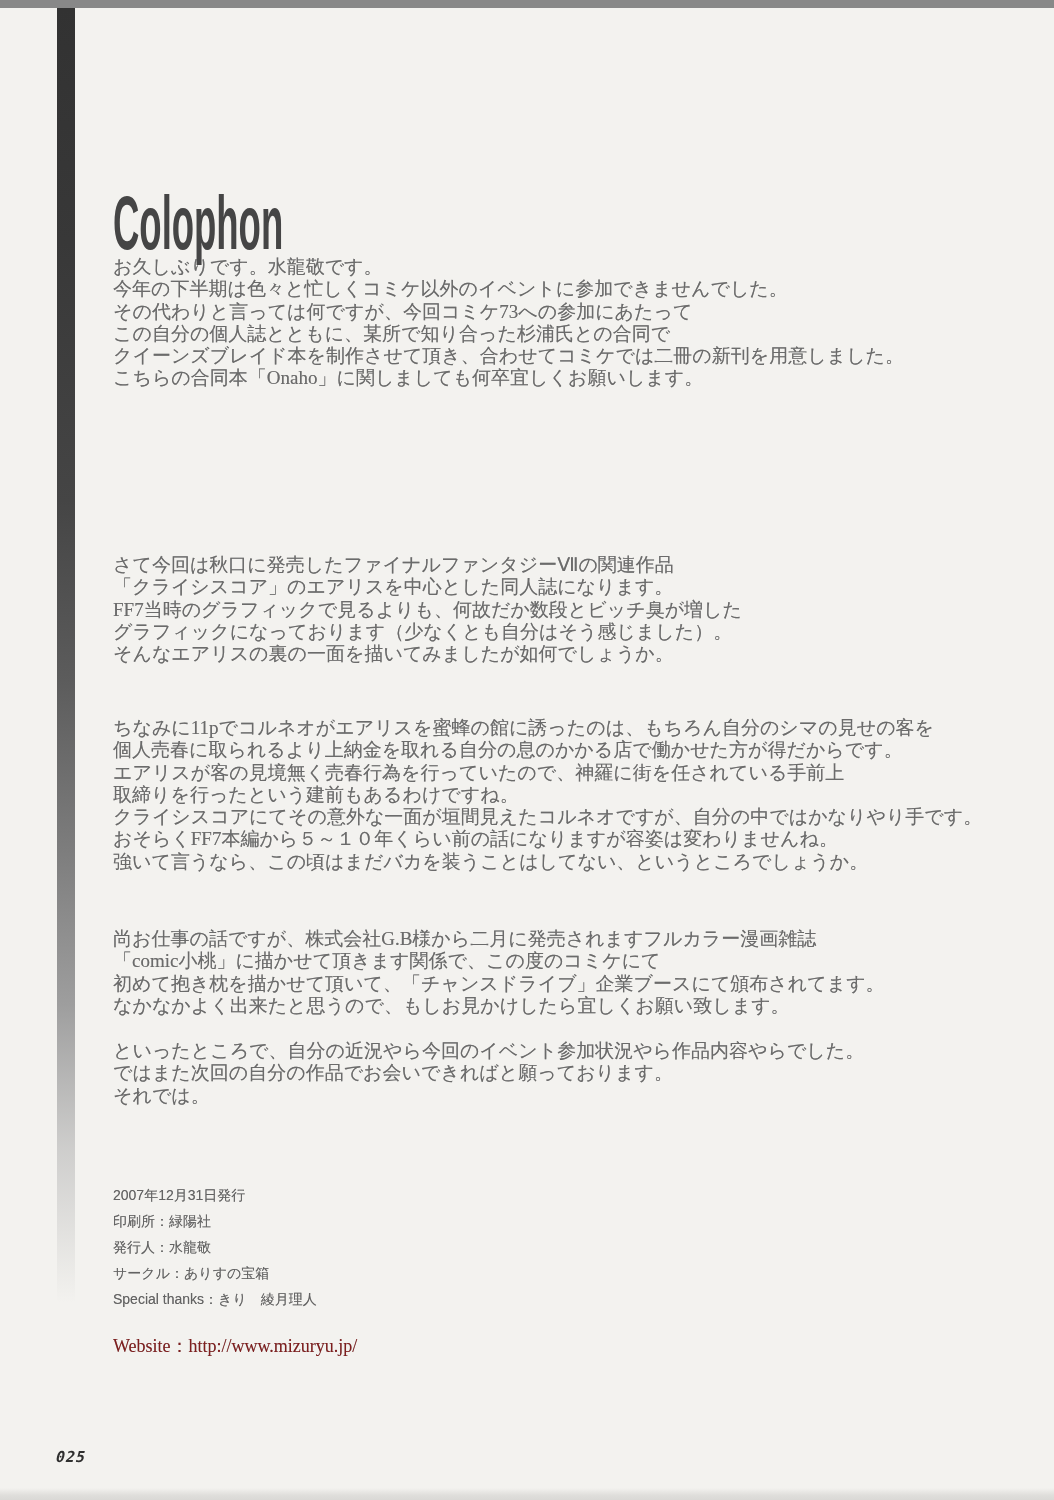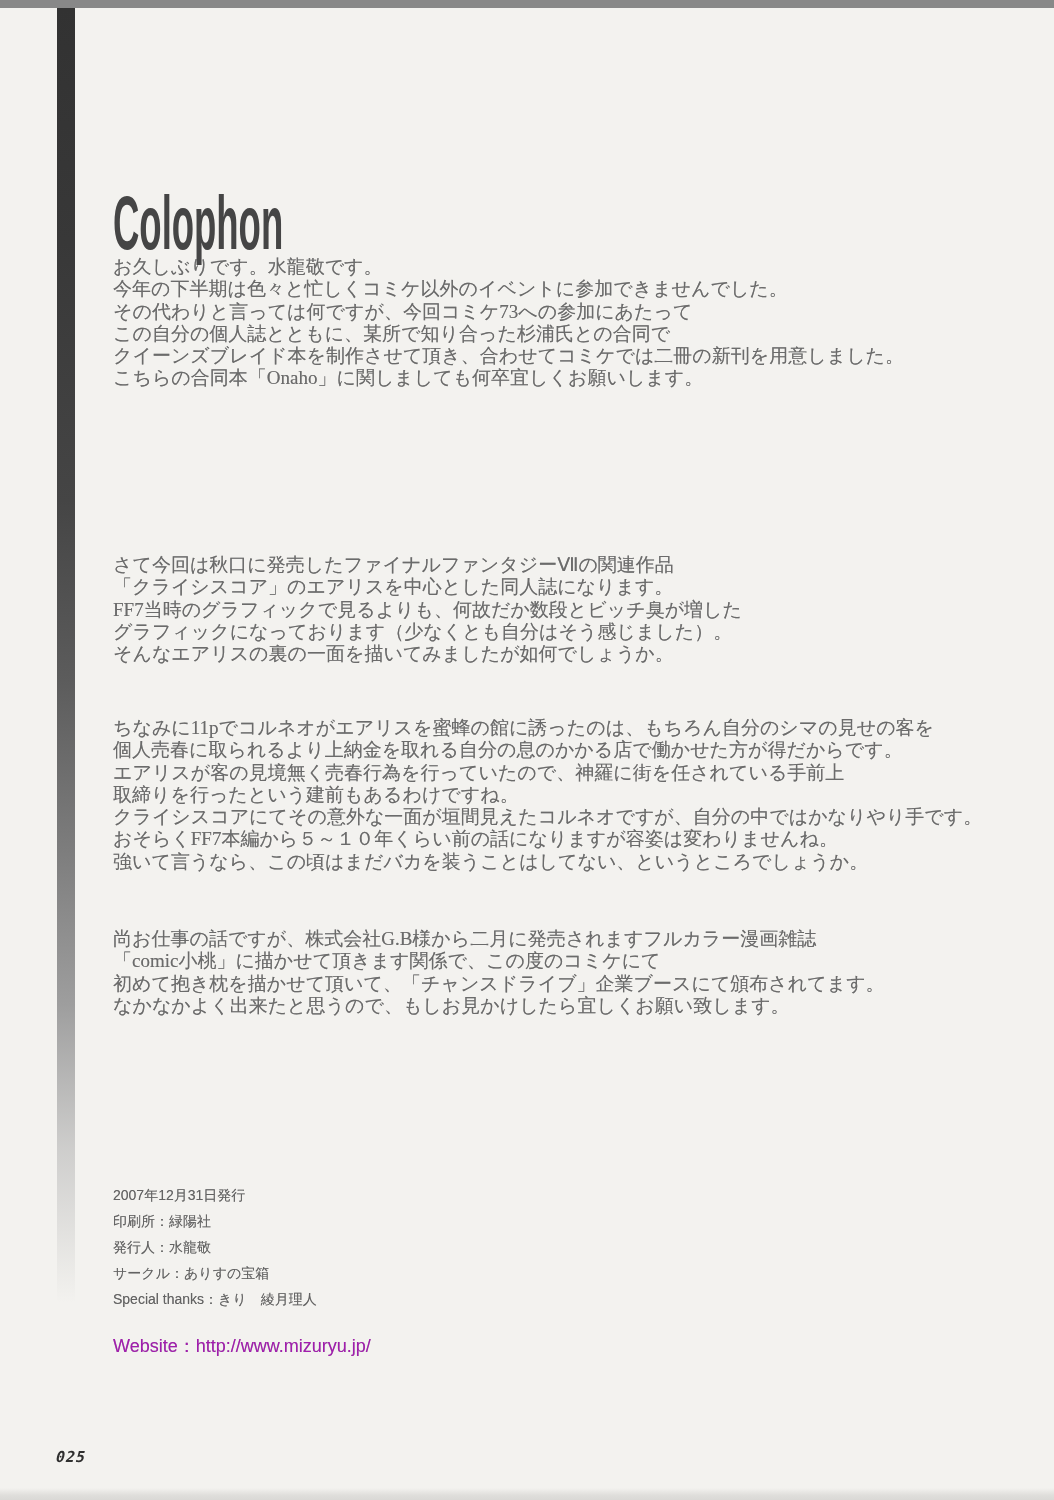--- a/index.html
+++ b/index.html
@@ -37,22 +37,23 @@
   .p1{top:248px}.p2{top:403px}.p3{top:546px}.p4{top:709px}
   .p5{top:853px}.p6{top:920px}.p7{top:1032px}
   .pub{
     position:absolute;left:113px;top:1174px;width:700px;
     font-size:14px;line-height:26px;color:#636363;
     white-space:pre-line;
     text-shadow:0 0 .5px rgba(99,99,99,.55);
   }
   .website{
     position:absolute;left:113px;top:1326px;
-    font-size:18px;color:#a21caf;
+    font-size:18px;color:#7f1d1d;
     text-shadow:0 0 .5px rgba(107,107,107,.55);
+    font-family:Liberation Serif, serif;
   }
   .page-number{
     position:absolute;left:56px;top:1440px;
     font-family:"DejaVu Sans Mono","Liberation Mono",monospace;
     font-size:15px;font-weight:700;color:#2f2f2f;
     transform:skewX(-14deg);letter-spacing:1px;
   }
   
   .bottom-edge{
     position:absolute;left:0;bottom:0;width:100%;height:20px;
@@ -82,20 +83,23 @@
 個人売春に取られるより上納金を取れる自分の息のかかる店で働かせた方が得だからです。
 エアリスが客の見境無く売春行為を行っていたので、神羅に街を任されている手前上
 取締りを行ったという建前もあるわけですね。
 クライシスコアにてその意外な一面が垣間見えたコルネオですが、自分の中ではかなりやり手です。
 おそらくFF7本編から５～１０年くらい前の話になりますが容姿は変わりませんね。
 強いて言うなら、この頃はまだバカを装うことはしてない、というところでしょうか。</div>
   <div class="para p6">尚お仕事の話ですが、株式会社G.B様から二月に発売されますフルカラー漫画雑誌
 「comic小桃」に描かせて頂きます関係で、この度のコミケにて
 初めて抱き枕を描かせて頂いて、「チャンスドライブ」企業ブースにて頒布されてます。
 なかなかよく出来たと思うので、もしお見かけしたら宜しくお願い致します。</div>
+  <div class="para p7">といったところで、自分の近況やら今回のイベント参加状況やら作品内容やらでした。
+ではまた次回の自分の作品でお会いできればと願っております。
+それでは。</div>
 
   <div class="pub">2007年12月31日発行
 印刷所：緑陽社
 発行人：水龍敬
 サークル：ありすの宝箱
 Special thanks：きり　綾月理人</div>
 
   <div class="website">Website：http://www.mizuryu.jp/</div>
 
   <div class="page-number">025</div>

